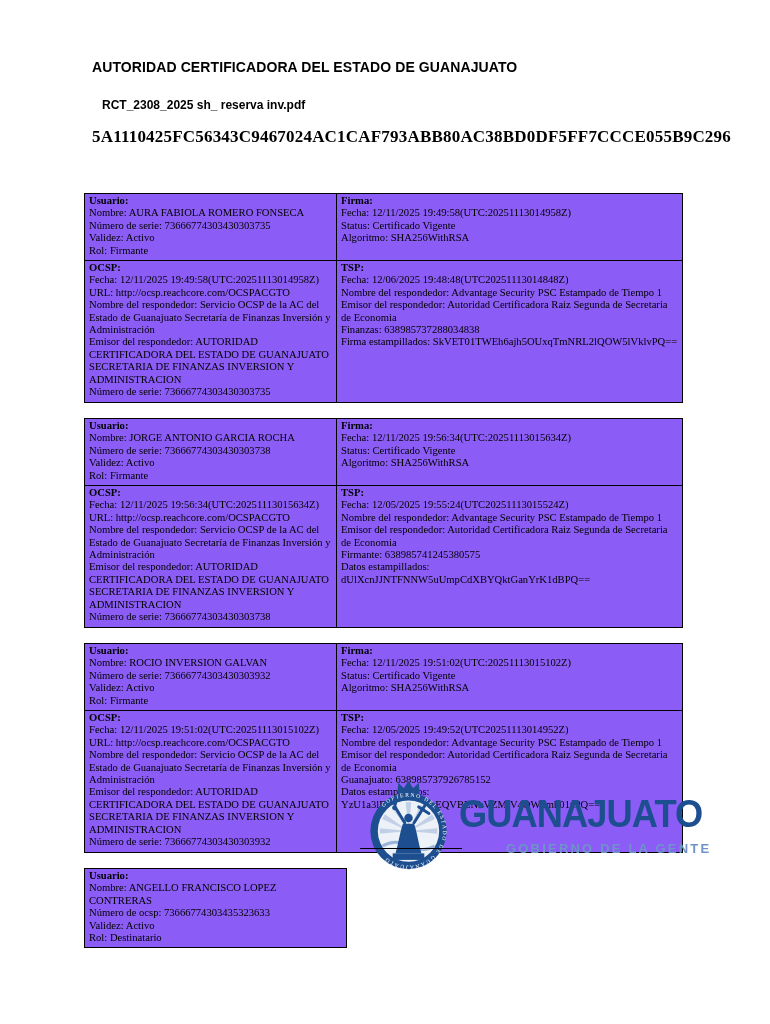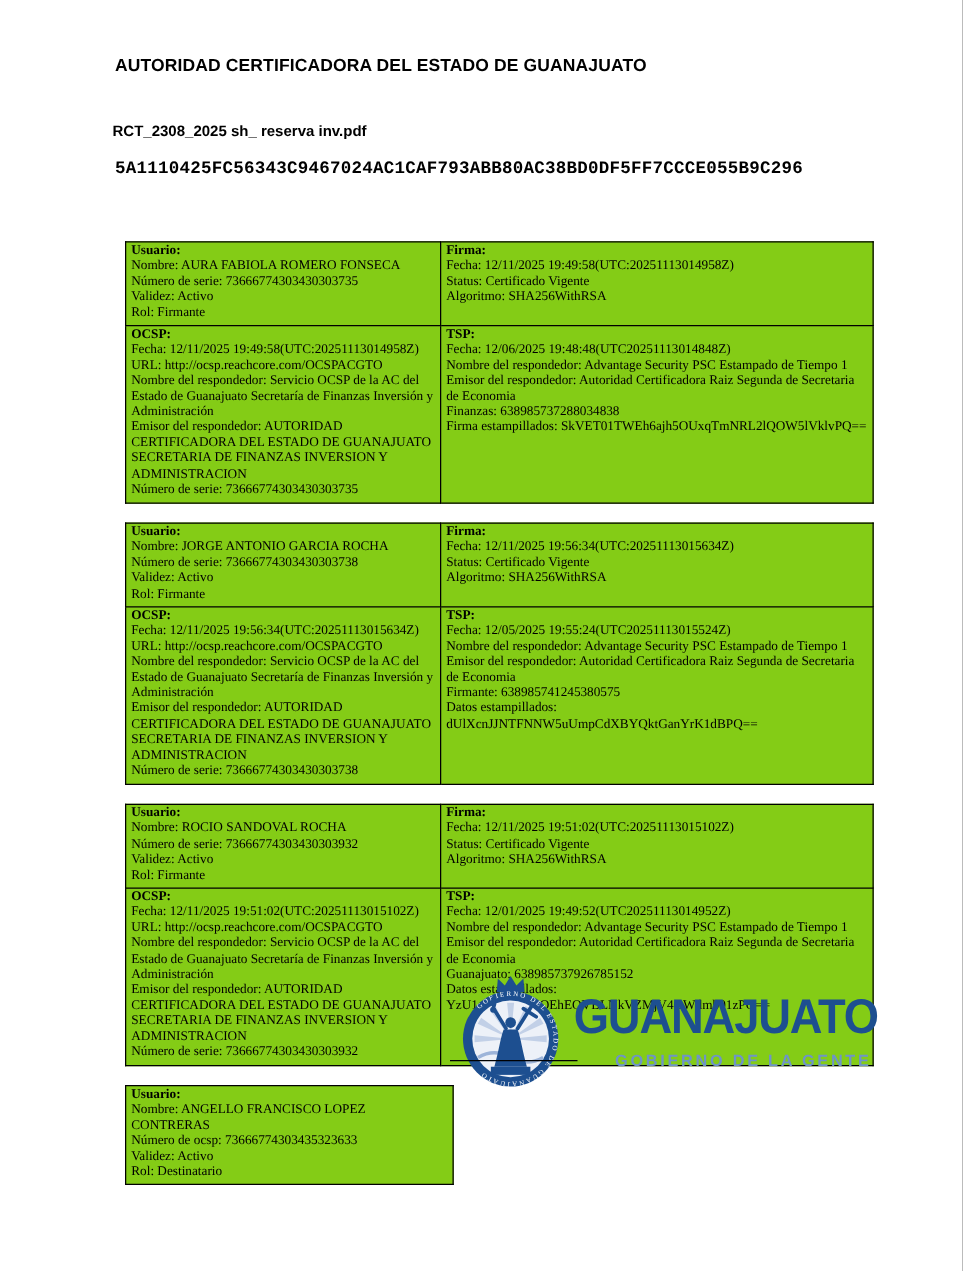--- a/index.html
+++ b/index.html
@@ -7,55 +7,55 @@
     --tagline:#6e94c8;
   }
   html,body{margin:0;padding:0;background:#888;}
   .page{
     position:relative;width:770px;height:1024px;background:#ffffff;
     margin:0 auto;overflow:hidden;color:#000;
     font-family:"Liberation Serif", serif;
   }
   
   .doc-title{
-    position:absolute;left:92px;top:44px;
+    position:absolute;left:92px;top:59px;
     font-family:"Liberation Sans", sans-serif;font-weight:bold;
     font-size:14px;line-height:17.5px;letter-spacing:0.1px;
   }
   .filename{
-    position:absolute;left:90px;top:98px;
+    position:absolute;left:102px;top:98px;
     font-family:"Liberation Sans", sans-serif;font-weight:bold;font-size:12px;
   }
   .hash{
     position:absolute;left:92px;top:127px;
-    font-family:Liberation Mono, monospace;font-weight:bold;font-size:14px;letter-spacing:0.2px;
+    font-family:Liberation Serif, serif;font-weight:bold;font-size:17px;letter-spacing:0.2px;
   }
   
   table.cert{
-    position:absolute;left:100px;border-collapse:collapse;table-layout:fixed;
-    background:#84cc16;
+    position:absolute;left:84px;border-collapse:collapse;table-layout:fixed;
+    background:#8b5cf6;
   }
   table.cert td{
     border:1px solid #000;vertical-align:top;
     padding:1px 4px 3px 4px;
     font-size:10.6px;line-height:12.4px;
   }
   .b{font-weight:bold;}
   .t1{top:193px;} .t2{top:418px;} .t3{top:643px;} .t4{top:868px;}
   
   .logo{position:absolute;left:362px;top:779px;width:346px;height:100px;z-index:2;}
   .seal{position:absolute;left:0;top:0;width:93px;height:93px;}
   .wordmark{
     position:absolute;left:97px;top:13px;white-space:nowrap;
     font-family:"Liberation Sans", sans-serif;font-weight:bold;
     font-size:39px;letter-spacing:-1px;color:var(--brand);
     transform:scaleX(0.93);transform-origin:left top;
   }
   .tagline{
-    position:absolute;left:130px;top:62px;white-space:nowrap;
+    position:absolute;left:144px;top:62px;white-space:nowrap;
     font-family:"Liberation Sans", sans-serif;font-weight:bold;
     font-size:13px;letter-spacing:2.2px;color:var(--tagline);
   }
   .border-overlay{
     position:absolute;left:360px;top:848px;width:102px;height:1px;
     background:#000;z-index:3;
   }
 </style>
 </head>
 <body>
@@ -154,21 +154,21 @@
 
   <table class="cert t3">
     <colgroup>
         <col style="width:252px">
         <col style="width:346px">
       </colgroup>
     <tbody>
         <tr>
       <td>
         <div class="b">Usuario:</div>
-        <div>Nombre: ROCIO SANDOVAL ROCHA</div>
+        <div>Nombre: ROCIO INVERSION GALVAN</div>
         <div>Número de serie: 73666774303430303932</div>
         <div>Validez: Activo</div>
         <div>Rol: Firmante</div>
       </td>
       <td>
         <div class="b">Firma:</div>
         <div>Fecha: 12/11/2025 19:51:02(UTC:20251113015102Z)</div>
         <div>Status: Certificado Vigente</div>
         <div>Algoritmo: SHA256WithRSA</div>
       </td>
@@ -177,21 +177,21 @@
       <td>
         <div class="b">OCSP:</div>
         <div>Fecha: 12/11/2025 19:51:02(UTC:20251113015102Z)</div>
         <div>URL: http://ocsp.reachcore.com/OCSPACGTO</div>
         <div>Nombre del respondedor: Servicio OCSP de la AC del Estado de Guanajuato Secretaría de Finanzas Inversión y Administración</div>
         <div>Emisor del respondedor: AUTORIDAD CERTIFICADORA DEL ESTADO DE GUANAJUATO SECRETARIA DE FINANZAS INVERSION Y ADMINISTRACION</div>
         <div>Número de serie: 73666774303430303932</div>
       </td>
       <td>
         <div class="b">TSP:</div>
-        <div>Fecha: 12/01/2025 19:49:52(UTC20251113014952Z)</div>
+        <div>Fecha: 12/05/2025 19:49:52(UTC20251113014952Z)</div>
         <div>Nombre del respondedor: Advantage Security PSC Estampado de Tiempo 1</div>
         <div>Emisor del respondedor: Autoridad Certificadora Raiz Segunda de Secretaria de Economia</div>
         <div>Guanajuato: 638985737926785152</div>
         <div>Datos estampillados: YzU1a3lFMmdYOEhEQVBLNkVZMjV4OWdmb01zPQ==</div>
       </td>
     </tr>
   </tbody>
     </table>
 
   <table class="cert t4">

